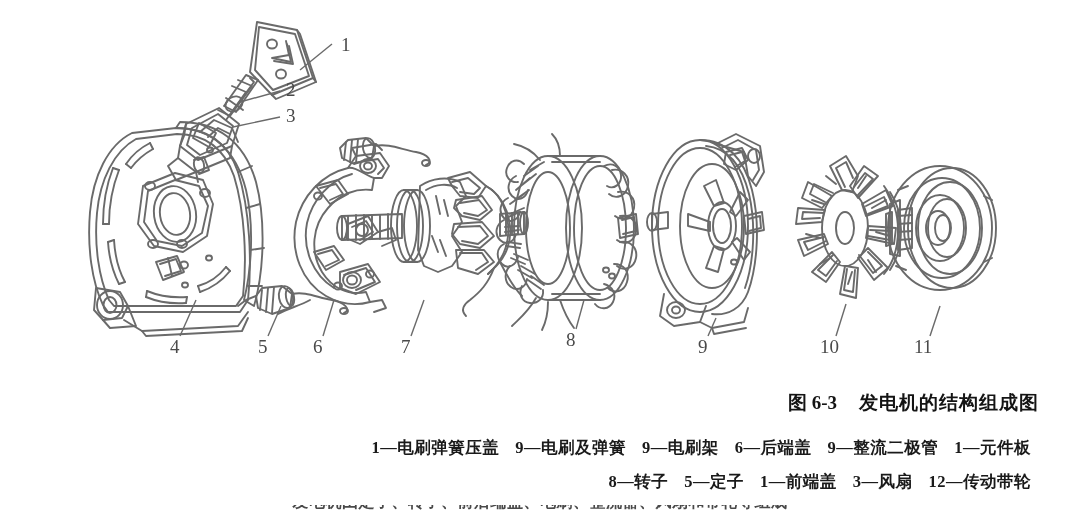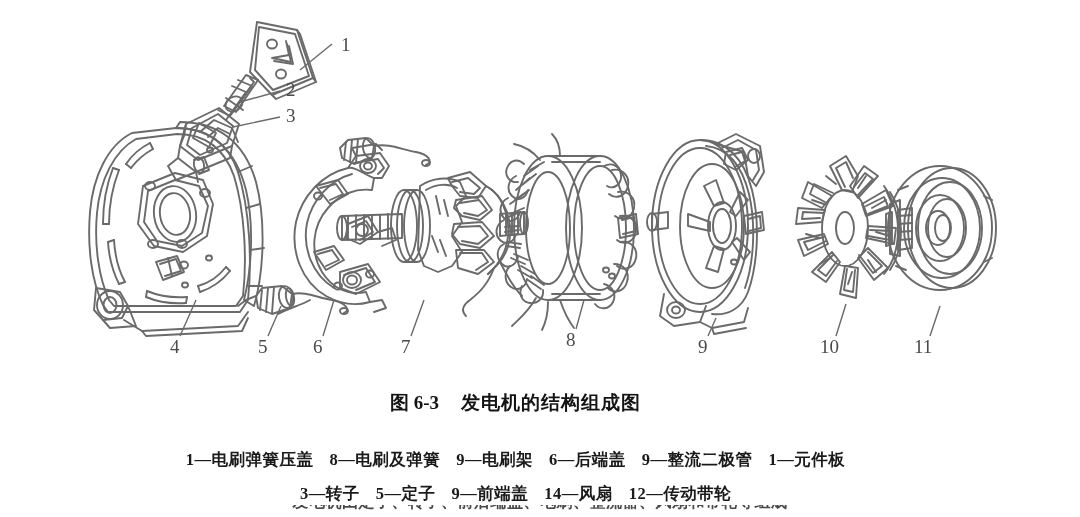--- a/index.html
+++ b/index.html
@@ -1,27 +1,27 @@
 <!DOCTYPE html>
 <html><head>
 <meta charset="utf-8">
 <style>
   html,body{margin:0;padding:0;background:#ffffff;}
   body{width:1080px;height:517px;position:relative;overflow:hidden;
        font-family:"Liberation Serif","DejaVu Serif",serif;color:#111;}
   #figure-area{position:absolute;left:0;top:0;width:1080px;height:380px;}
   #figure-area svg{display:block;}
-  .caption-block{position:absolute;left:0;width:1031px;text-align:center;}
+  .caption-block{position:absolute;left:0;width:1031px;text-align:right;padding-left:8px;}
   #fig-title{top:390px;font-size:19px;font-weight:bold;letter-spacing:1px;color:#141414;}
   #fig-title .num{letter-spacing:0px;}
   #fig-title .gap{display:inline-block;width:22px;}
   .legend-line{font-size:16.5px;font-weight:bold;color:#1a1a1a;letter-spacing:0.5px;}
   #legend-1{top:437px;}
   #legend-2{top:471px;}
-  .legend-line .item{display:inline-block;margin:12px 8px;white-space:nowrap;}
+  .legend-line .item{display:inline-block;margin:0 8px;white-space:nowrap;}
   #bottom-cut{position:absolute;left:0;top:505px;width:1080px;height:12px;
               overflow:hidden;text-align:center;}
   #bottom-cut span{display:inline-block;font-size:16px;font-weight:bold;
                    color:#2a2a2a;line-height:16px;position:relative;top:-12px;
                    letter-spacing:0.5px;opacity:.85;}
   .lbl{font-family:"Liberation Serif","DejaVu Serif",serif;font-size:19px;fill:#4a4a4a;}
 </style>
 </head>
 <body>
 
@@ -390,22 +390,22 @@
     <text class="lbl" x="914" y="353">11</text>
   </g>
 </svg>
 </div>
 
 <div class="caption-block" id="fig-title">
   <span class="num">图 6-3</span><span class="gap"></span><span>发电机的结构组成图</span>
 </div>
 
 <div class="caption-block legend-line" id="legend-1">
-  <span class="item">1—电刷弹簧压盖</span><span class="item">8—电刷及弹簧</span><span class="item">9—电刷架</span><span class="item">6—后端盖</span><span class="item">9—整流二极管</span><span class="item">1—元件板</span>
+  <span class="item">1—电刷弹簧压盖</span><span class="item">9—电刷及弹簧</span><span class="item">9—电刷架</span><span class="item">6—后端盖</span><span class="item">9—整流二极管</span><span class="item">1—元件板</span>
 </div>
 
 <div class="caption-block legend-line" id="legend-2">
-  <span class="item">3—转子</span><span class="item">5—定子</span><span class="item">9—前端盖</span><span class="item">14—风扇</span><span class="item">12—传动带轮</span>
+  <span class="item">8—转子</span><span class="item">5—定子</span><span class="item">1—前端盖</span><span class="item">3—风扇</span><span class="item">12—传动带轮</span>
 </div>
 
 <div id="bottom-cut">
   <span>发电机由定子、转子、前后端盖、电刷、整流器、风扇和带轮等组成</span>
 </div>
 
 </body></html>

